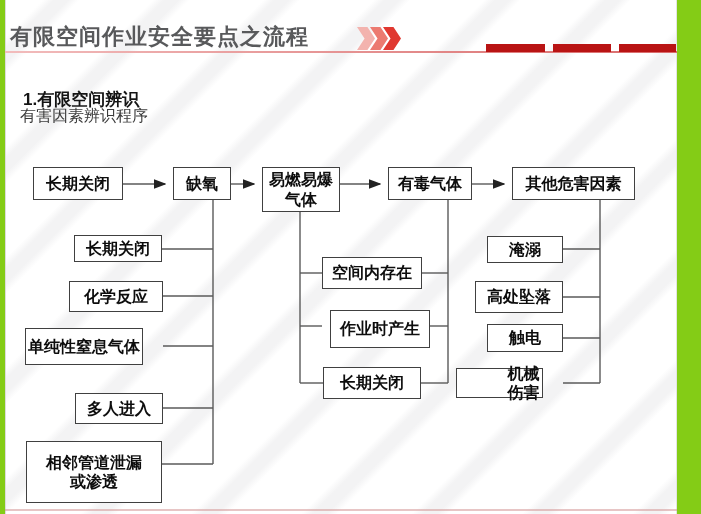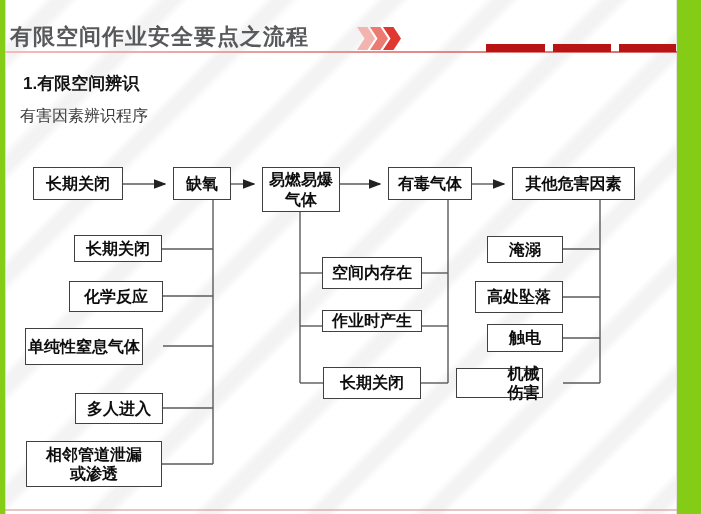--- a/index.html
+++ b/index.html
@@ -36,21 +36,21 @@
   .title-rule {
     position:absolute; left:5px; top:51px; width:672px; height:2px;
     background:linear-gradient(to right,#f2bcbc,#d96a6a);
   }
   .red-bar { position:absolute; top:44px; height:8px; background:#b91414; }
   .bar1 { left:486px; width:59px; }
   .bar2 { left:553px; width:58px; }
   .bar3 { left:619px; width:57px; }
 
   .section-heading {
-    position:absolute; left:23px; top:72px;
+    position:absolute; left:23px; top:88px;
     font-size:17px; font-weight:bold; color:#141414;
   }
   .subtitle {
     position:absolute; left:20px; top:106px;
     font-size:16px; color:#3c3c3c;
   }
 
   .connectors { position:absolute; left:0; top:0; z-index:1; }
 
   .node {
@@ -128,25 +128,25 @@
   <div class="node" style="left:173px;top:167px;width:58px;height:33px;">缺氧</div>
   <div class="node" style="left:262px;top:167px;width:78px;height:45px;">易燃易爆
 气体</div>
   <div class="node" style="left:388px;top:167px;width:84px;height:33px;">有毒气体</div>
   <div class="node" style="left:512px;top:167px;width:123px;height:33px;">其他危害因素</div>
 
   <div class="node" style="left:74px;top:235px;width:88px;height:27px;">长期关闭</div>
   <div class="node" style="left:69px;top:281px;width:94px;height:31px;">化学反应</div>
   <div class="node" style="left:25px;top:328px;width:118px;height:37px;">单纯性窒息气体</div>
   <div class="node" style="left:75px;top:393px;width:88px;height:31px;">多人进入</div>
-  <div class="node" style="left:26px;top:441px;width:136px;height:46px;">相邻管道泄漏
+  <div class="node" style="left:26px;top:441px;width:136px;height:62px;">相邻管道泄漏
 或渗透</div>
 
   <div class="node" style="left:322px;top:257px;width:100px;height:32px;">空间内存在</div>
-  <div class="node" style="left:322px;top:310px;width:100px;height:22px;">作业时产生</div>
+  <div class="node" style="left:330px;top:310px;width:100px;height:38px;">作业时产生</div>
   <div class="node" style="left:323px;top:367px;width:98px;height:32px;">长期关闭</div>
 
   <div class="node" style="left:487px;top:236px;width:76px;height:27px;">淹溺</div>
   <div class="node" style="left:475px;top:281px;width:88px;height:32px;">高处坠落</div>
   <div class="node" style="left:487px;top:324px;width:76px;height:28px;">触电</div>
   <div class="node" style="left:456px;top:368px;width:87px;height:30px;padding-left:48px;">机械伤害</div>
 
   <div class="bottom-rule"></div>
 </div>
 

